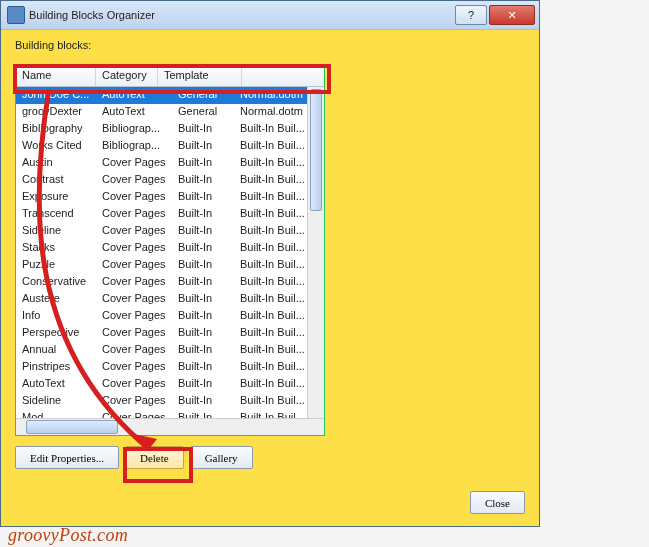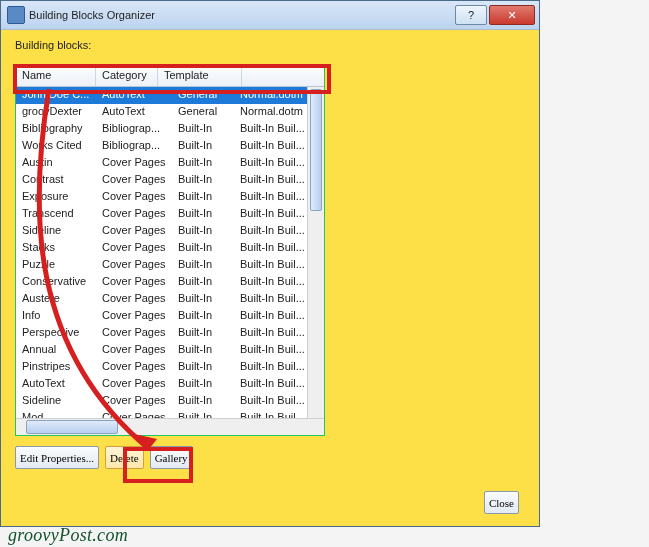--- a/index.html
+++ b/index.html
@@ -19,31 +19,31 @@
 .rows{flex:1;overflow:hidden;position:relative}
 .row{display:flex;height:17px}
 .row div{padding:1px 6px;box-sizing:border-box;overflow:hidden;white-space:nowrap;text-overflow:ellipsis}
 .c1{width:80px}.c2{width:76px}.c3{width:62px}.c4{width:84px}
 .row.sel{background:#1e7ad8;color:#fff}
 .hscroll{height:16px;background:#efefef;border-top:1px solid #cfcfcf;display:flex;align-items:center}
 .hscroll .thumb{height:12px;width:90px;margin-left:10px;background:linear-gradient(#dfeafc,#b8cfee);border:1px solid #8aa3c1;border-radius:2px}
 .vscroll{position:absolute;right:0;top:0;bottom:0;width:16px;background:#efefef;border-left:1px solid #cfcfcf}
 .vscroll .vthumb{position:absolute;left:2px;right:2px;top:2px;height:120px;background:linear-gradient(90deg,#dfeafc,#b8cfee);border:1px solid #8aa3c1;border-radius:2px}
 .btnrow{margin-top:10px;display:flex;gap:6px}
-.btn{height:23px;padding:0 4px;border:1px solid #8a99ad;background:linear-gradient(#fafcfe,#e3eaf2);border-radius:2px;cursor:pointer;font:11px "Segoe UI"}
+.btn{height:23px;padding:0 14px;border:1px solid #8a99ad;background:linear-gradient(#fafcfe,#e3eaf2);border-radius:2px;cursor:pointer;font:11px "Segoe UI"}
 .btn.hl{border:1px solid #d0a040;background:linear-gradient(#fff4d6,#fde7aa)}
 .right{flex:1;display:flex;flex-direction:column}
 .preview{flex:1;border:1px solid #aeb9c6;background:#e9eef5;margin-top:2px;display:flex;align-items:center;justify-content:center}
 .page{width:190px;height:250px;background:#fff;border:1px solid #bfbfbf;box-shadow:0 0 4px rgba(0,0,0,.25);padding:40px 22px;box-sizing:border-box;font-size:6px;line-height:1.4}
 .page .nm{color:#1a4fcd;text-decoration:underline;font-weight:bold}
 .page .em{color:#1a4fcd;text-decoration:underline}
 .pname{margin-top:6px}
-.footer{position:absolute;right:20px;bottom:12px}
+.footer{position:absolute;right:14px;bottom:12px}
 .hl-red{position:absolute;border:4px solid #d61f1f;box-sizing:border-box;pointer-events:none}
-.watermark{position:absolute;left:8px;bottom:0;color:#14532d;font:italic 18px Georgia,serif;letter-spacing:.3px;pointer-events:none}
+.watermark{position:absolute;left:8px;bottom:0;color:#c2410c;font:italic 18px Georgia,serif;letter-spacing:.3px;pointer-events:none}
 svg.arrow{position:absolute;pointer-events:none}
 .lbl{margin-bottom:2px}
 </style>
 </head>
 <body>
 
 <div class="win">
   <div class="titlebar">
     <div class="appicon"></div>
     <div class="title">Building Blocks Organizer</div>

